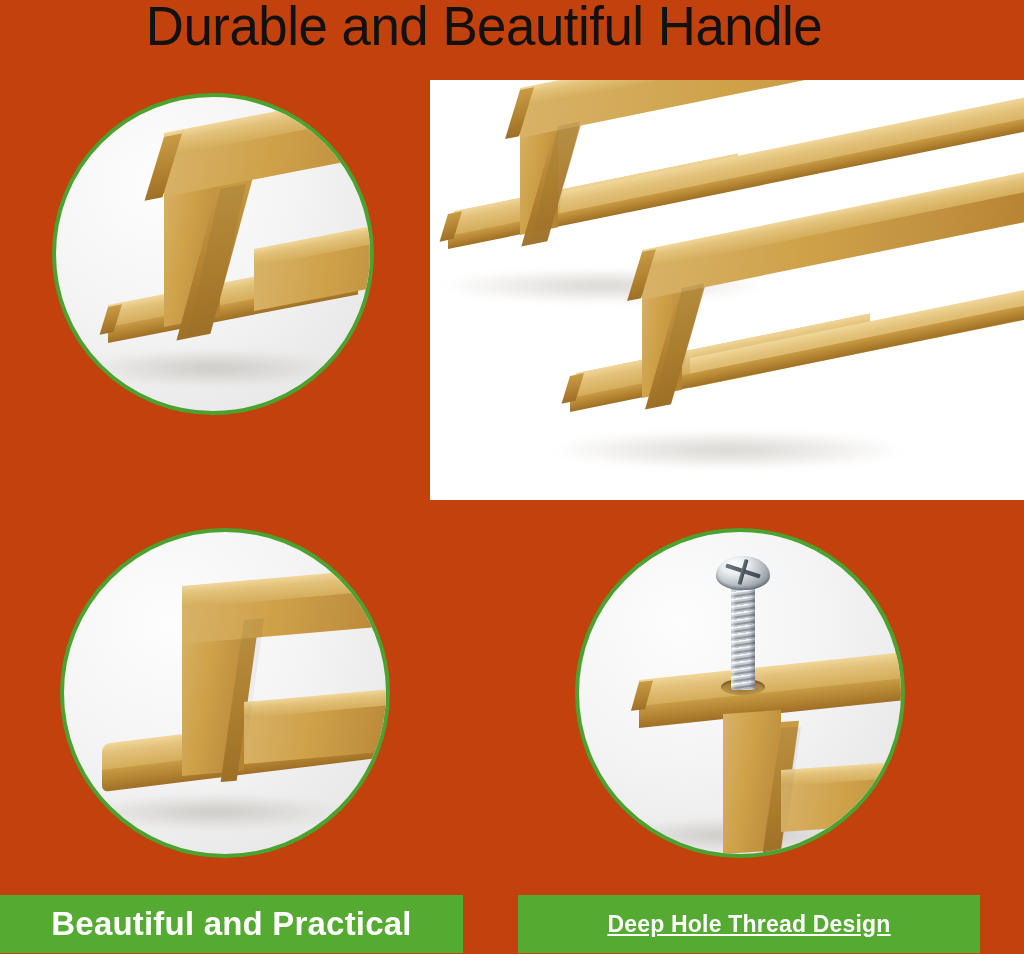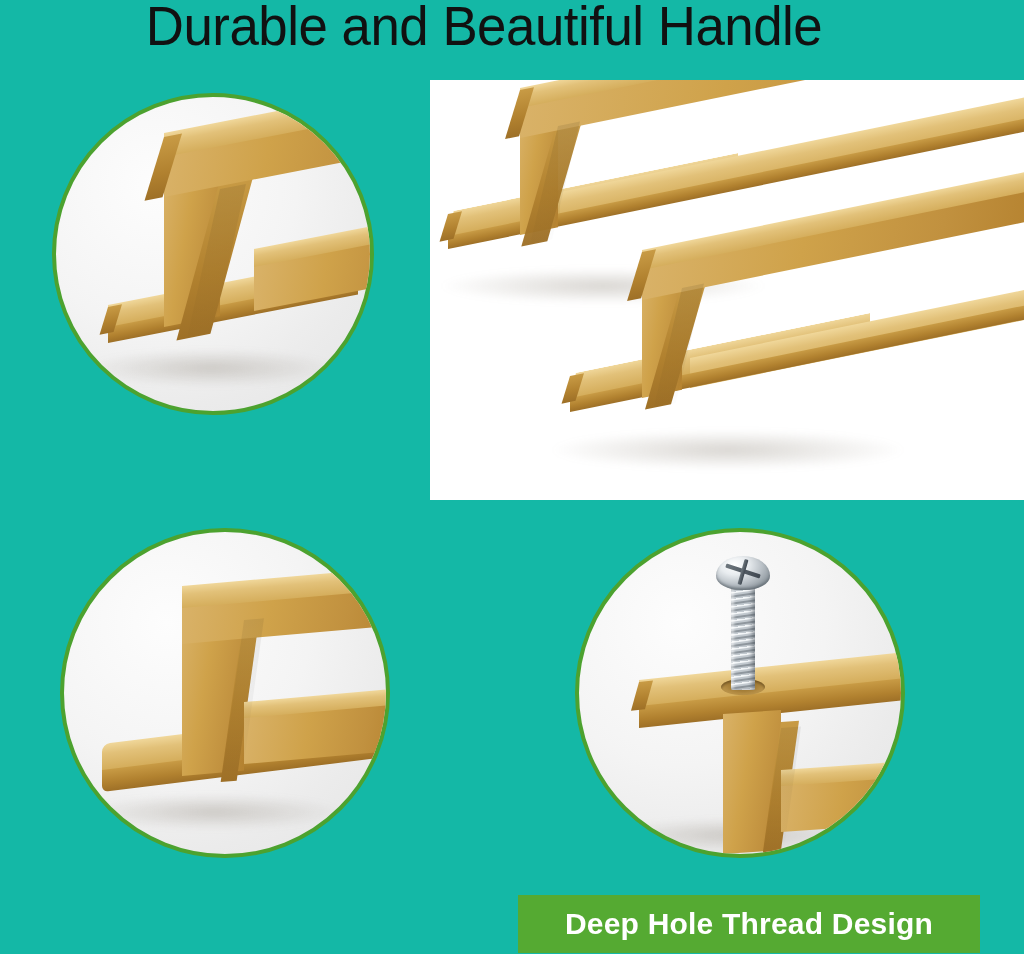--- a/index.html
+++ b/index.html
@@ -7,21 +7,21 @@
     padding: 0;
     background: #ffffff;
   }
   body {
     font-family: "Liberation Sans", sans-serif;
   }
   #page {
     position: relative;
     width: 1024px;
     height: 954px;
-    background: #14b8a6;
+    background: #c2410c;
     overflow: hidden;
   }
 
   
   .page-title {
     position: absolute;
     left: 0;
     top: -4px;
     width: 968px;
     text-align: center;
@@ -67,22 +67,23 @@
     height: 58px;
     font-size: 33px;
     justify-content: center;
   }
   #banner-practical .banner-label { text-align: center; }
   #banner-thread {
     left: 518px;
     top: 895px;
     width: 462px;
     height: 58px;
-    font-size: 30px;
+    font-size: 23px;
     justify-content: center;
+    text-decoration: underline;
   }
   #banner-thread .banner-label { text-align: center; }
 
   
   .photo-circle {
     position: absolute;
     border-radius: 50%;
     border: 4px solid #4ca22f;
     box-sizing: border-box;
     overflow: hidden;
@@ -340,18 +341,21 @@
       <div>
         <div class="screw-shaft" style="left:152px; top:46px; width:24px; height:112px;"></div>
         <div class="screw-head" style="left:137px; top:24px; width:54px; height:34px;"></div>
         <div class="screw-cross" style="left:146px; top:37px; width:36px; height:4px; transform: rotate(18deg);"></div>
         <div class="screw-cross2" style="left:162px; top:27px; width:4px; height:26px; transform: rotate(16deg);"></div>
       </div>
     </div>
   </div>
 
 
+  <div class="banner" id="banner-practical">
+    <span class="banner-label">Beautiful and Practical</span>
+  </div>
 
   <div class="banner" id="banner-thread">
     <span class="banner-label">Deep Hole Thread Design</span>
   </div>
 
 </div>
 
 </body></html>

